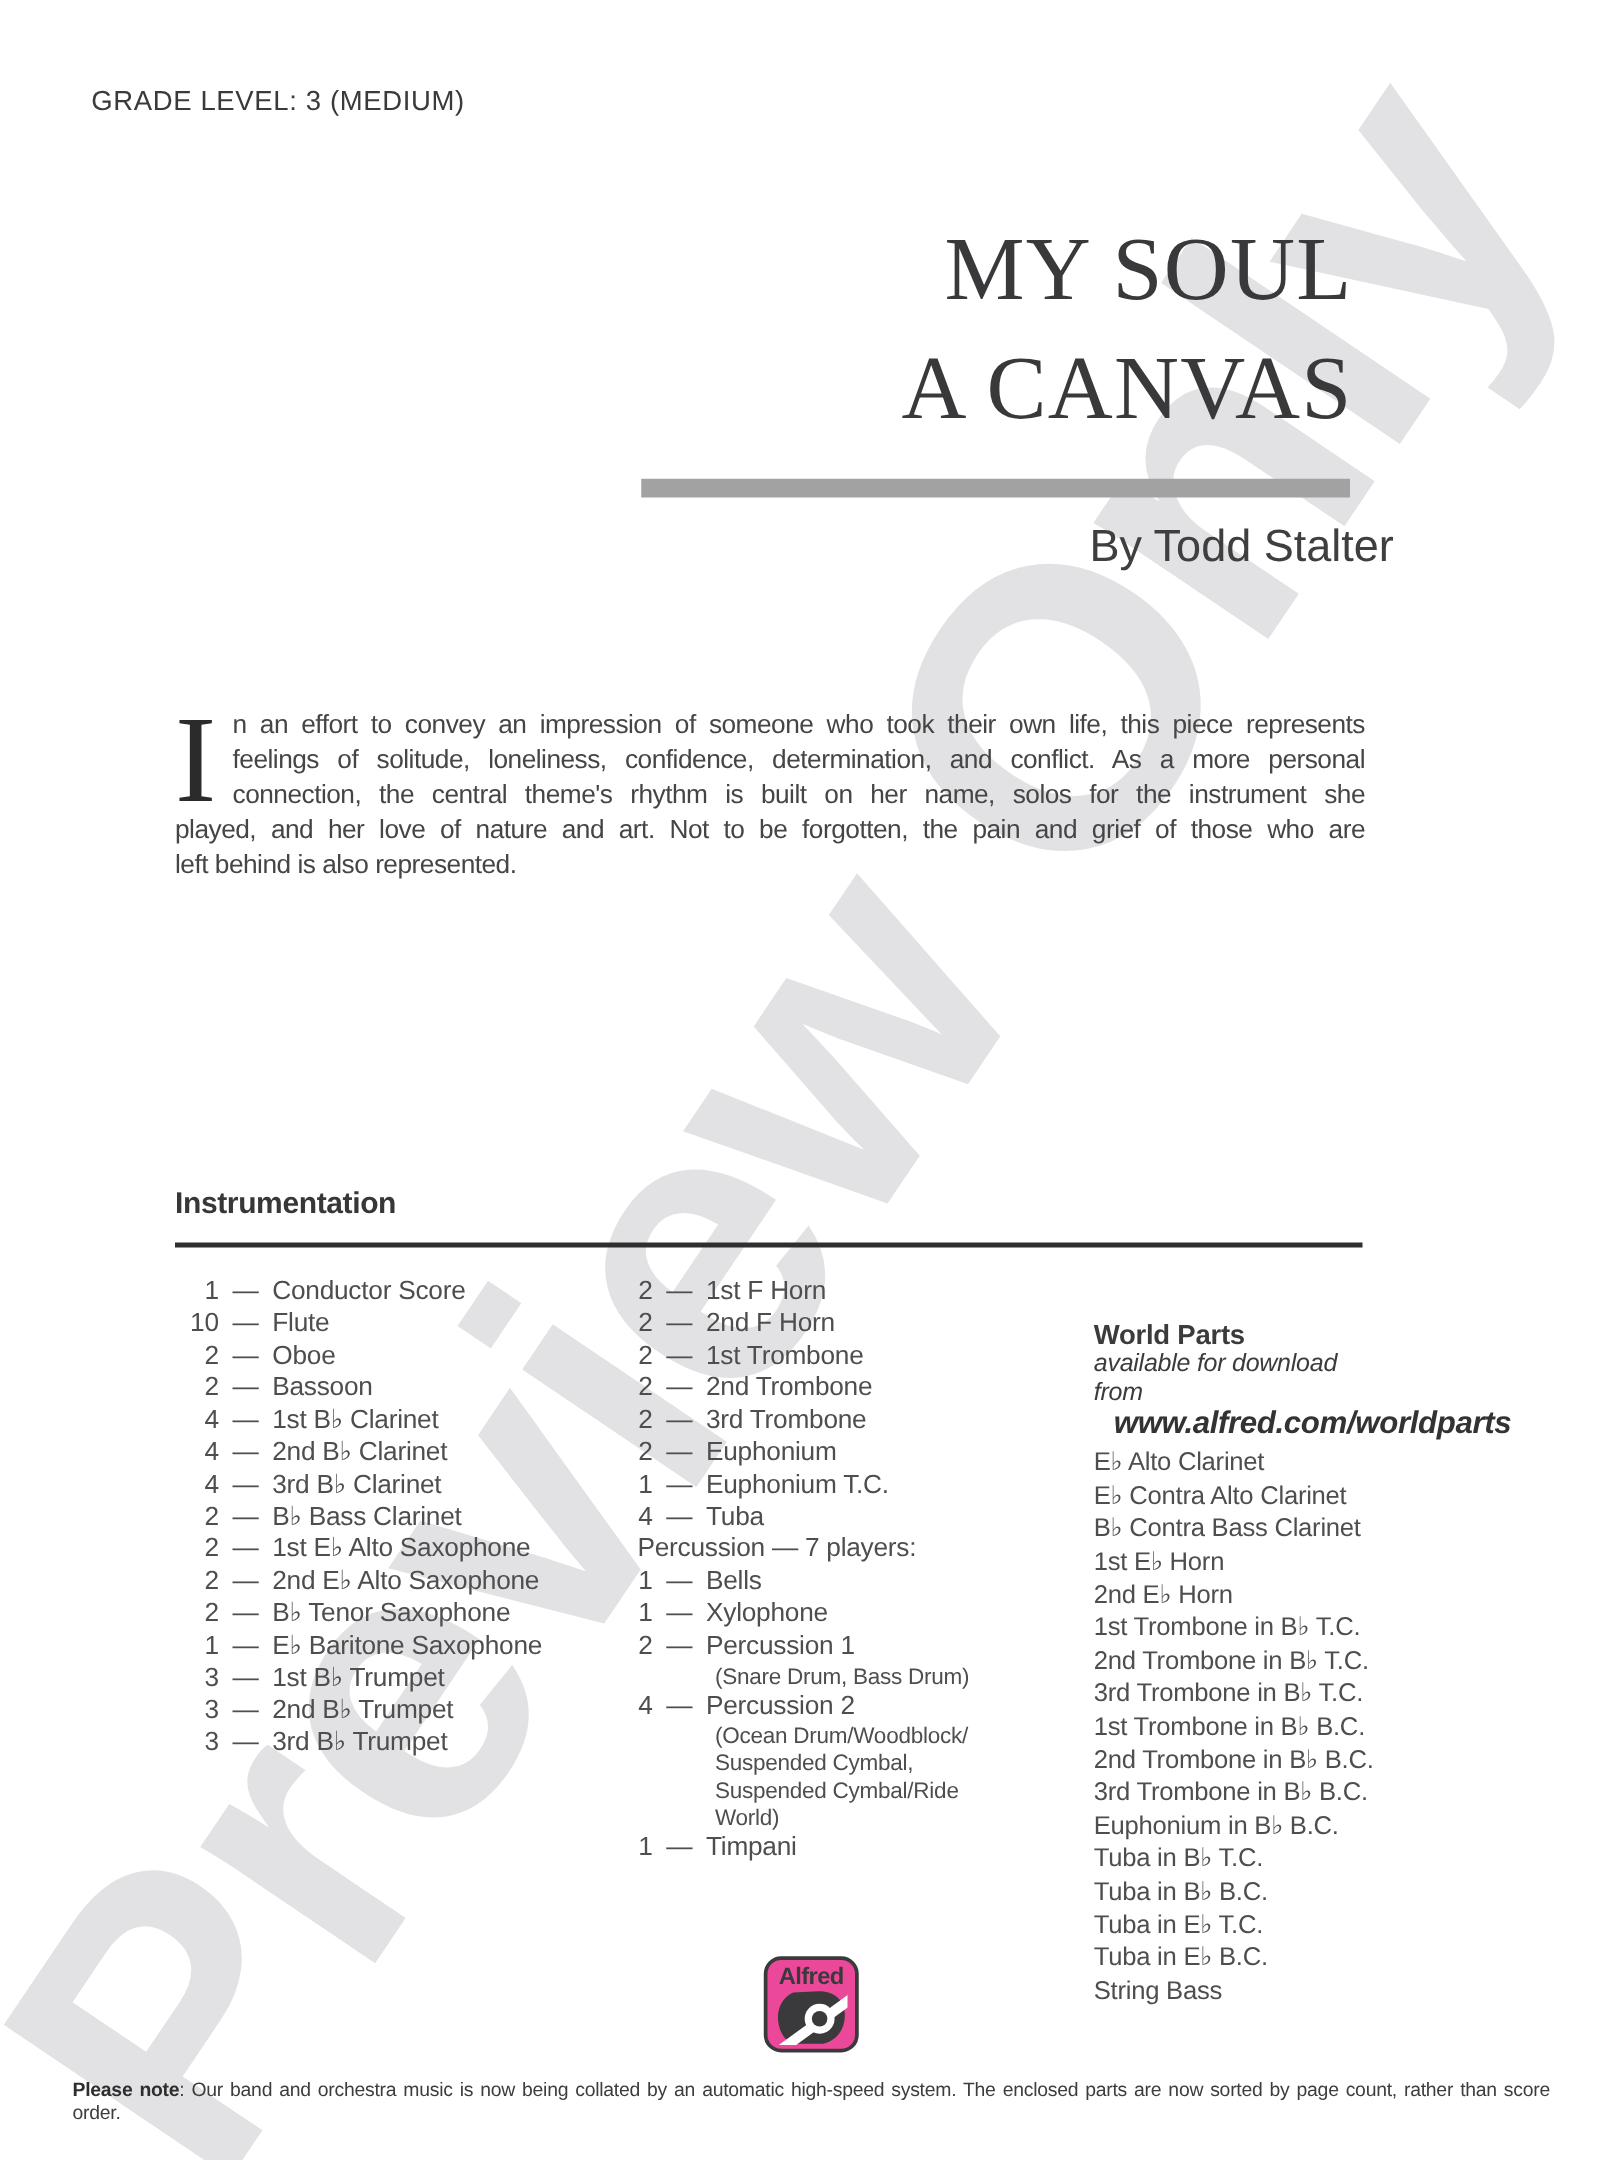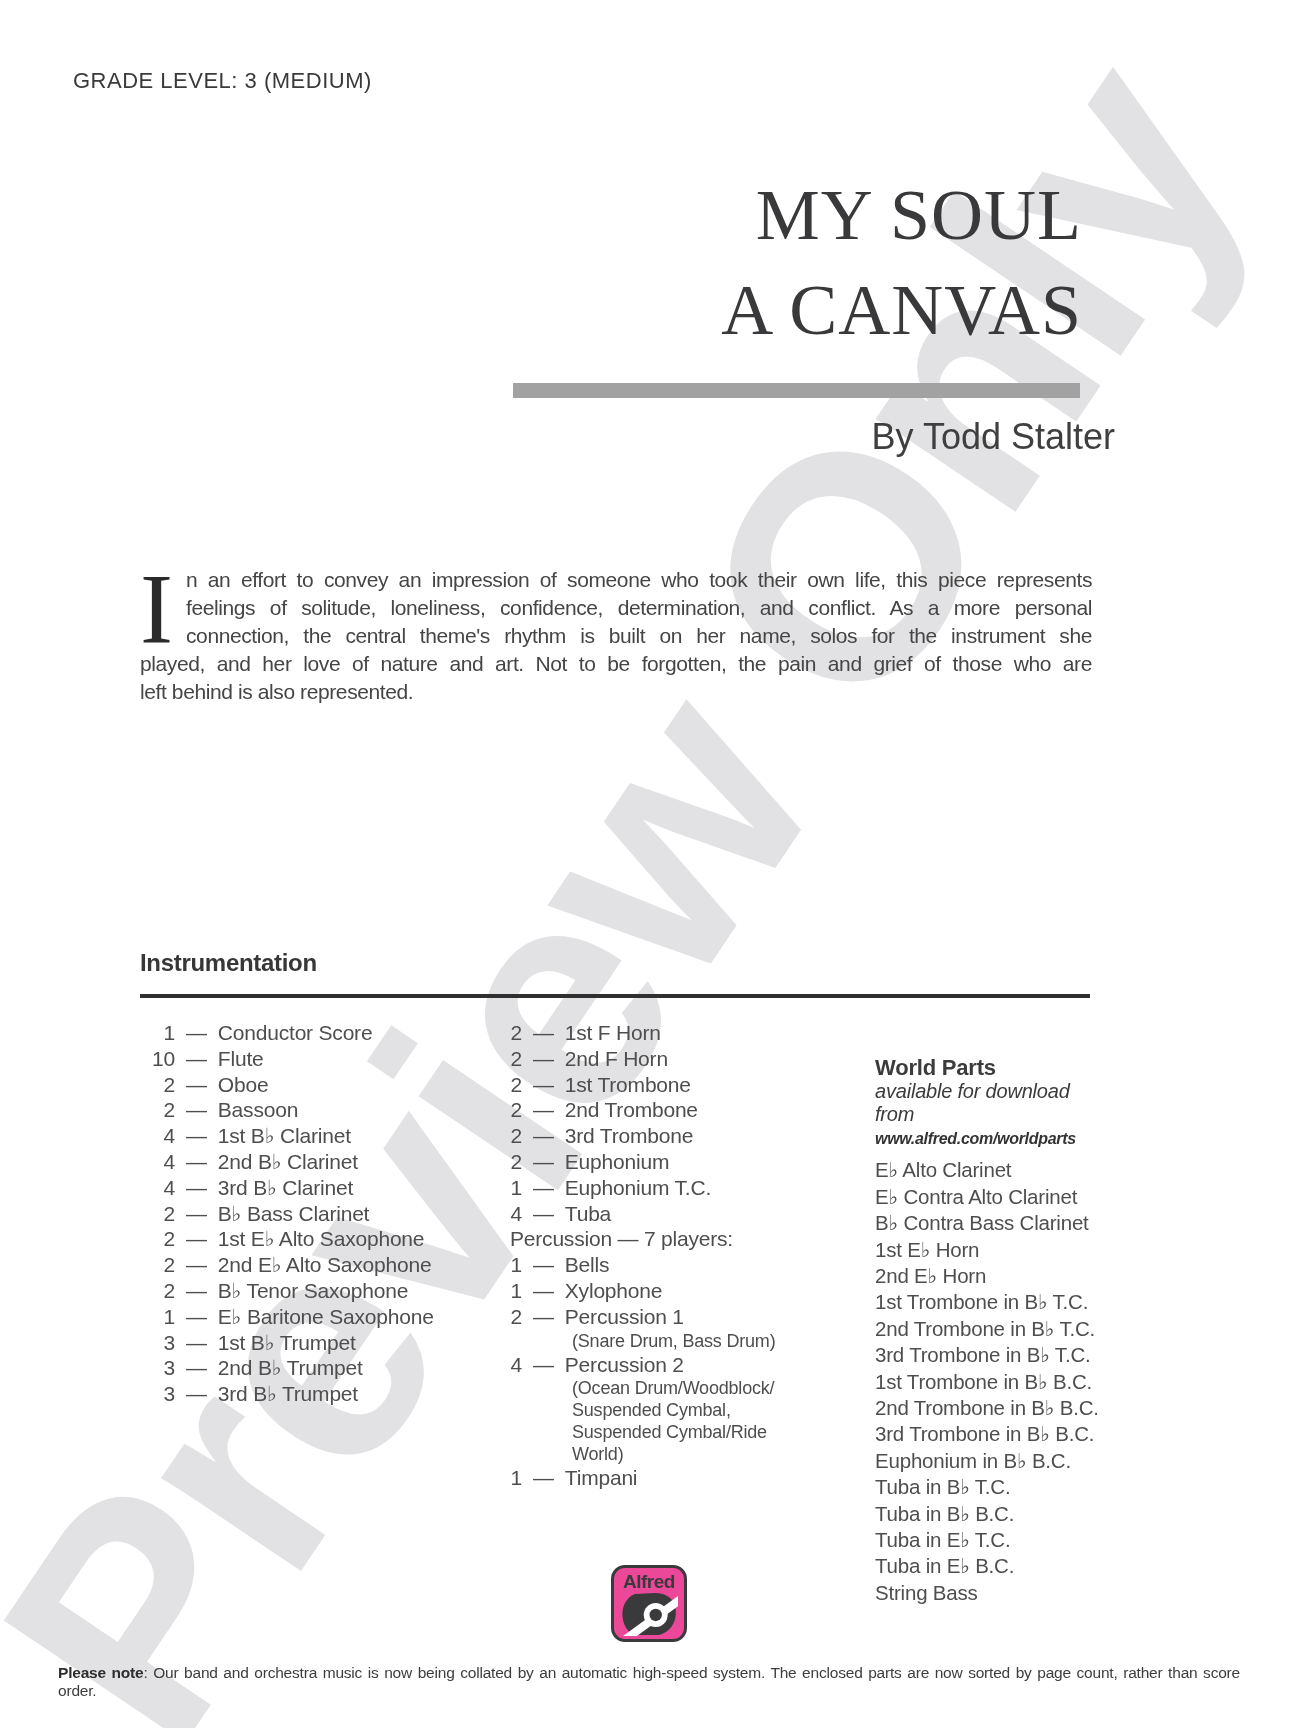--- a/index.html
+++ b/index.html
@@ -33,22 +33,22 @@
   .col1{left:125px;width:340px;}
   .col2{left:472px;width:330px;}
   .col3{left:875px;width:235px;font-size:20.5px;}
   .inst-row{display:flex;}
   .qty{width:50px;text-align:right;flex:none;}
   .dash{margin:0 11px;flex:none;}
   .inst-row.label{display:block;padding-left:38px;}
   .inst-sub{font-size:18px;line-height:22px;padding-left:100px;}
   .world-h{font-size:22px;font-weight:bold;line-height:23.6px;color:#3b3b3b;margin-top:36px;}
   .world-sub{font-size:20px;font-style:italic;line-height:23.6px;color:#3b3b3b;}
-  .world-url{font-size:16px;font-style:italic;font-weight:bold;line-height:23.6px;
-             letter-spacing:-0.3px;color:#333;}
+  .world-url{font-size:25px;font-style:italic;font-weight:bold;line-height:23.6px;
+             letter-spacing:-0.3px;color:#333;margin-left:16px;}
   .world-items{margin-top:7px;}
   .world-item{line-height:26.4px;}
   
   .logo{position:absolute;z-index:2;left:611px;top:1565px;width:76px;height:77px;box-sizing:border-box;
         border:3.5px solid #3a3a3c;border-radius:14px;background:#ec4899;text-align:center;}
   .logo-text{font-size:19px;font-weight:bold;letter-spacing:-0.5px;line-height:21px;margin-top:3px;color:#3a3a3c;}
   .logo-mark{display:block;margin:0 auto;}
   .note{position:absolute;z-index:2;left:58px;top:1664px;width:1182px;font-size:15.5px;
         letter-spacing:-0.2px;color:#3d3d3d;text-align:justify;text-align-last:justify;}
   .note b{color:#2e2e2e;}

